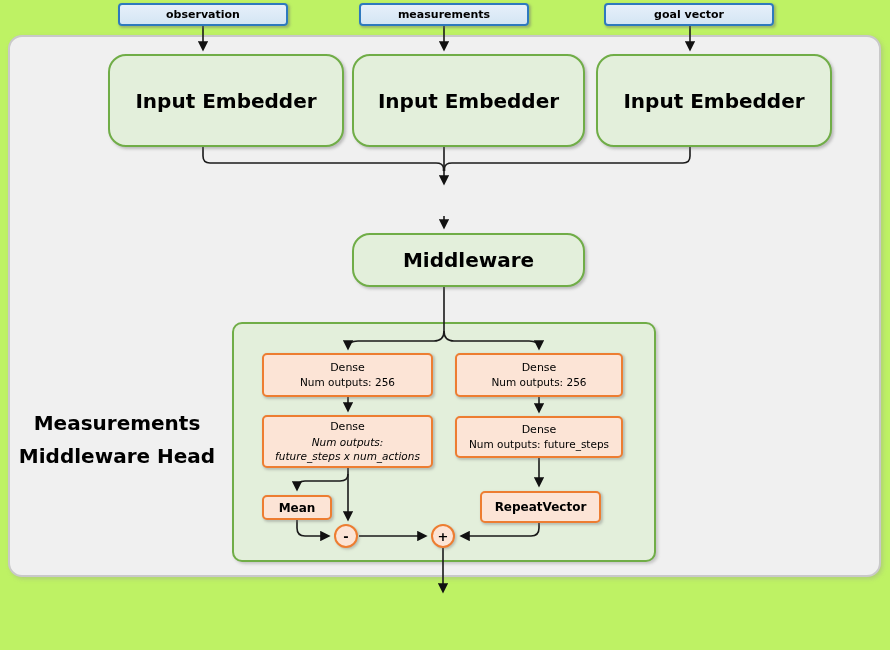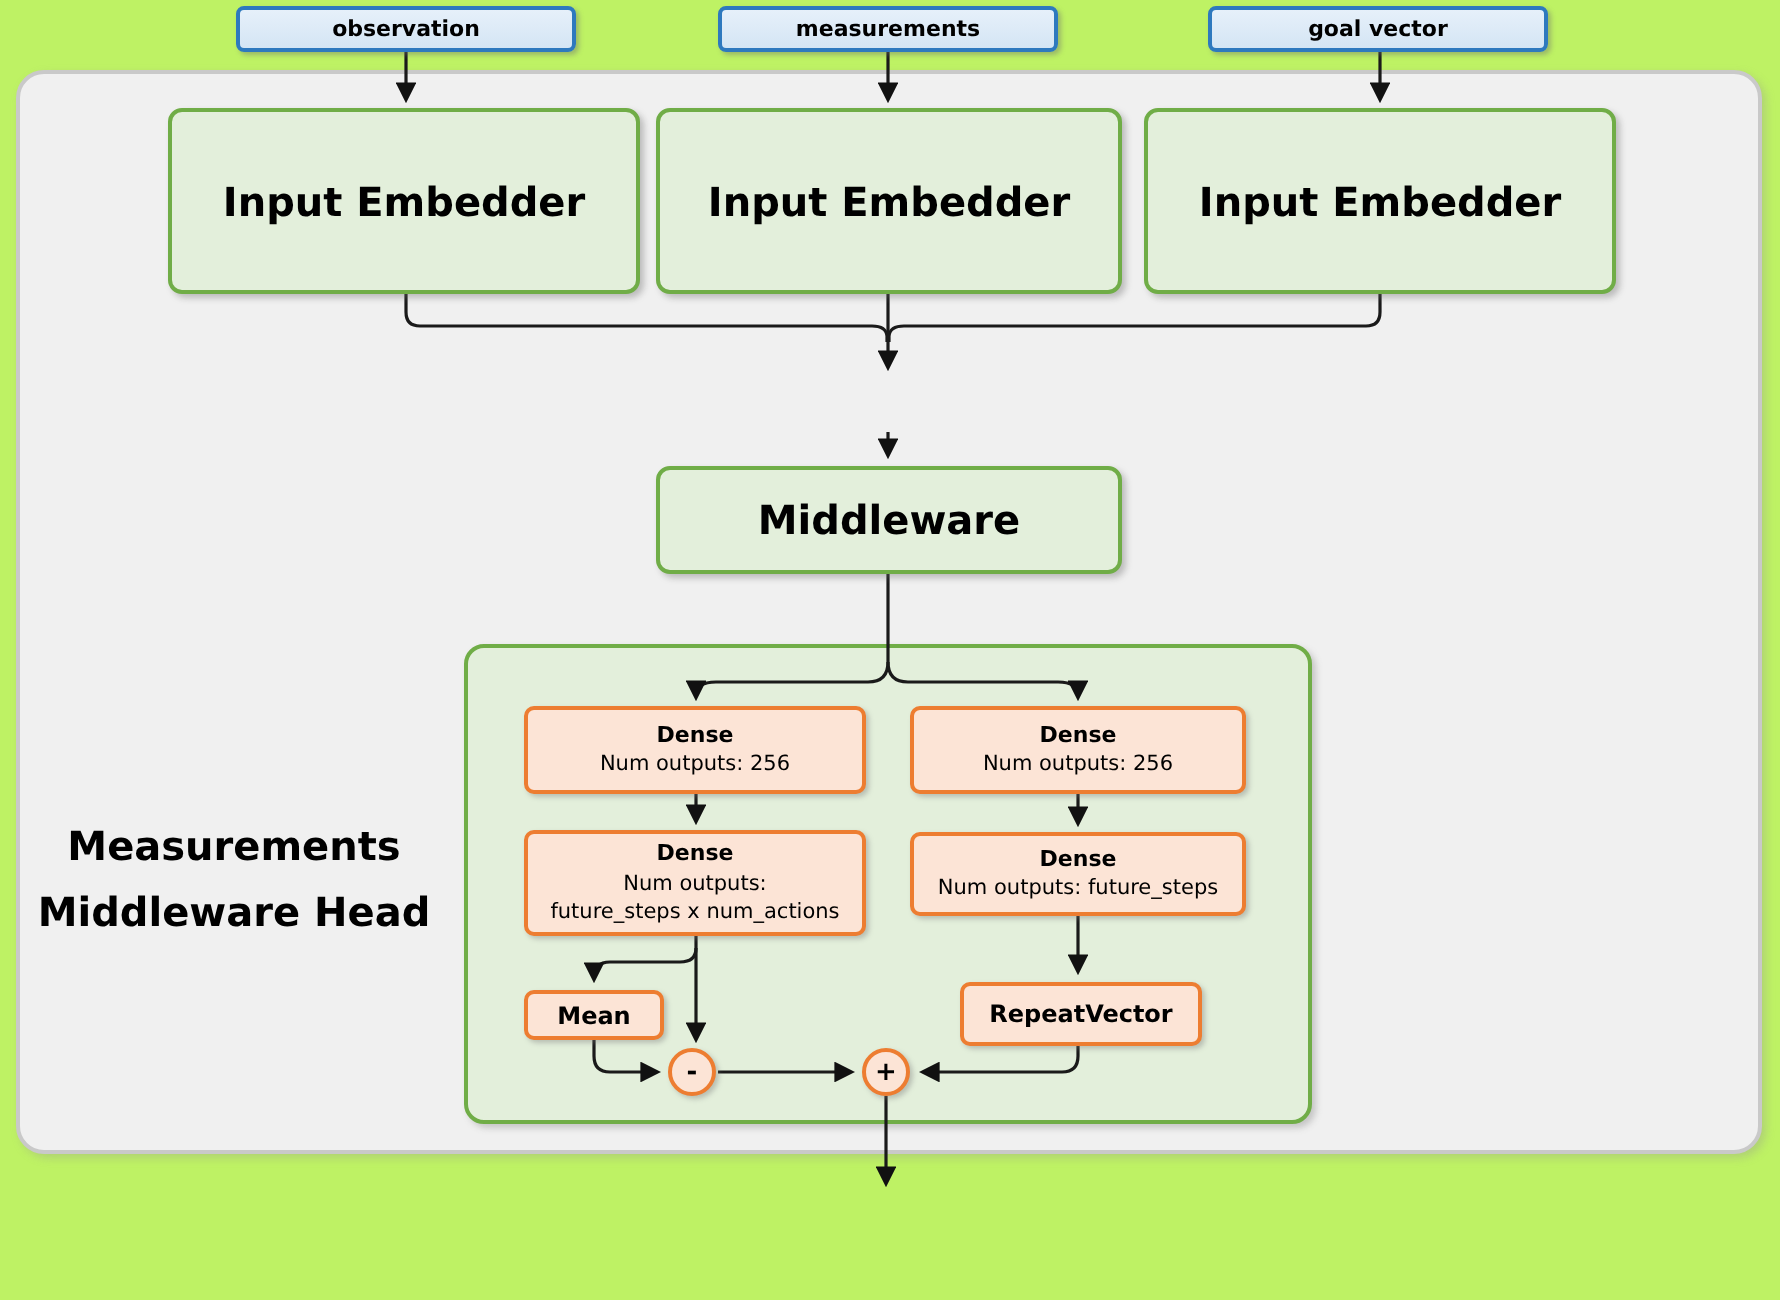--- a/index.html
+++ b/index.html
@@ -32,39 +32,40 @@
     border:2px solid #2E79BE; border-radius:4px;
     font-weight:bold; font-size:11px;
     box-shadow:1.5px 1.5px 2.5px rgba(110,110,110,0.45);
   }
   .bluebig {
     background:#DEEBF7; border:2.5px solid #2E79BE; border-radius:5px;
     font-weight:bold; font-size:10.5px; line-height:1.55;
     box-shadow:1.5px 1.5px 2.5px rgba(110,110,110,0.45);
   }
   .green {
-    background:#E3EFDB; border:2.5px solid #70AD47; border-radius:7px;
+    background:#E3EFDB; border:2.5px solid #70AD47; border-radius:18px;
     font-weight:bold; font-size:20px;
     box-shadow:2px 2px 3px rgba(110,110,110,0.4);
+    margin-left:24px;
   }
   .orange {
     background:#FCE4D6; border:2.5px solid #ED7D31; border-radius:5px;
     box-shadow:1.5px 1.5px 2.5px rgba(120,120,120,0.4);
   }
   .ellipse { border-radius:50%; font-weight:bold; font-size:11.5px; }
   .circle  { border-radius:50%; font-weight:bold; font-size:13px; line-height:1; }
   .dense { flex-direction:column; font-size:11px; line-height:1.4; padding:1px; }
-  .dense .t { font-weight:bold; }
+  .dense .t { font-weight:normal; }
   .dense .d { font-size:10.5px; }
   .opbox { font-weight:bold; font-size:12px; }
   .headlabel {
     position:absolute; left:10px; top:407px; width:214px; z-index:3;
     font-size:20px; font-weight:bold; line-height:33px; text-align:center;
   }
-  .pre { white-space:pre-line; }
+  .pre { white-space:pre-line;font-style:italic; }
 </style>
 </head>
 <body>
 
 <div class="canvas">
 
   <div class="frame"></div>
   <div class="headbox"></div>
 
   <svg class="wires" width="890" height="650">

